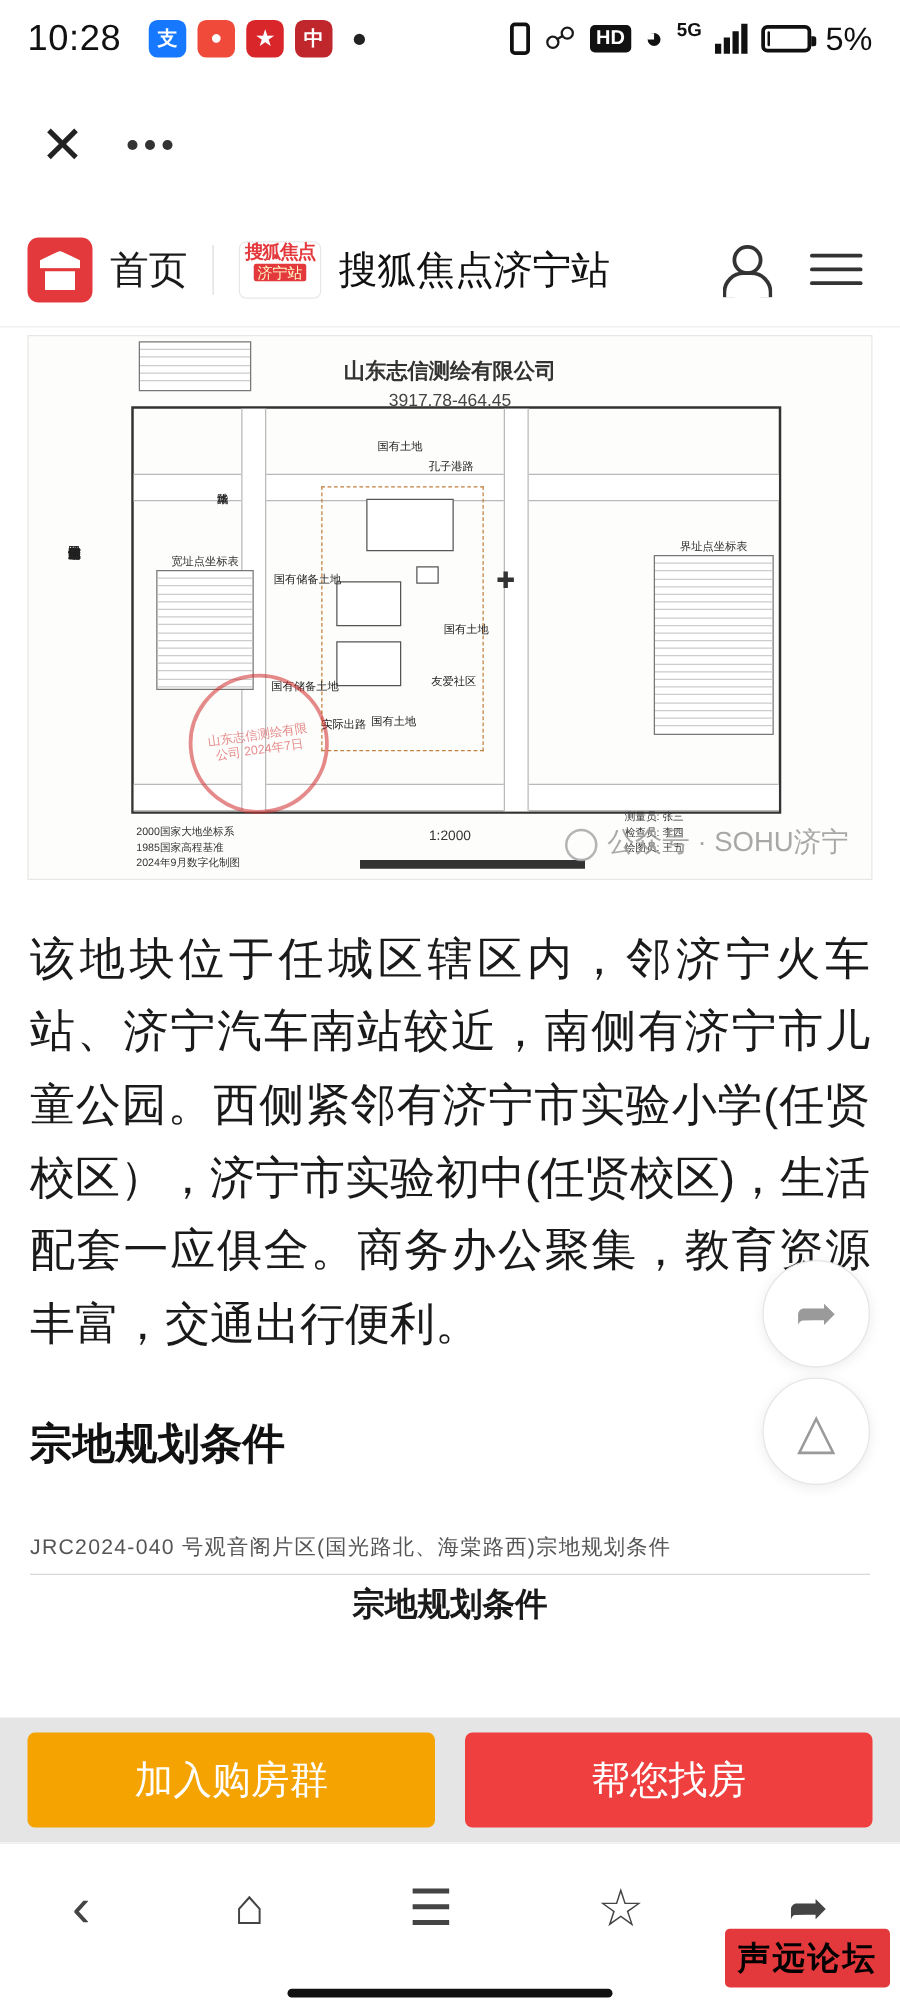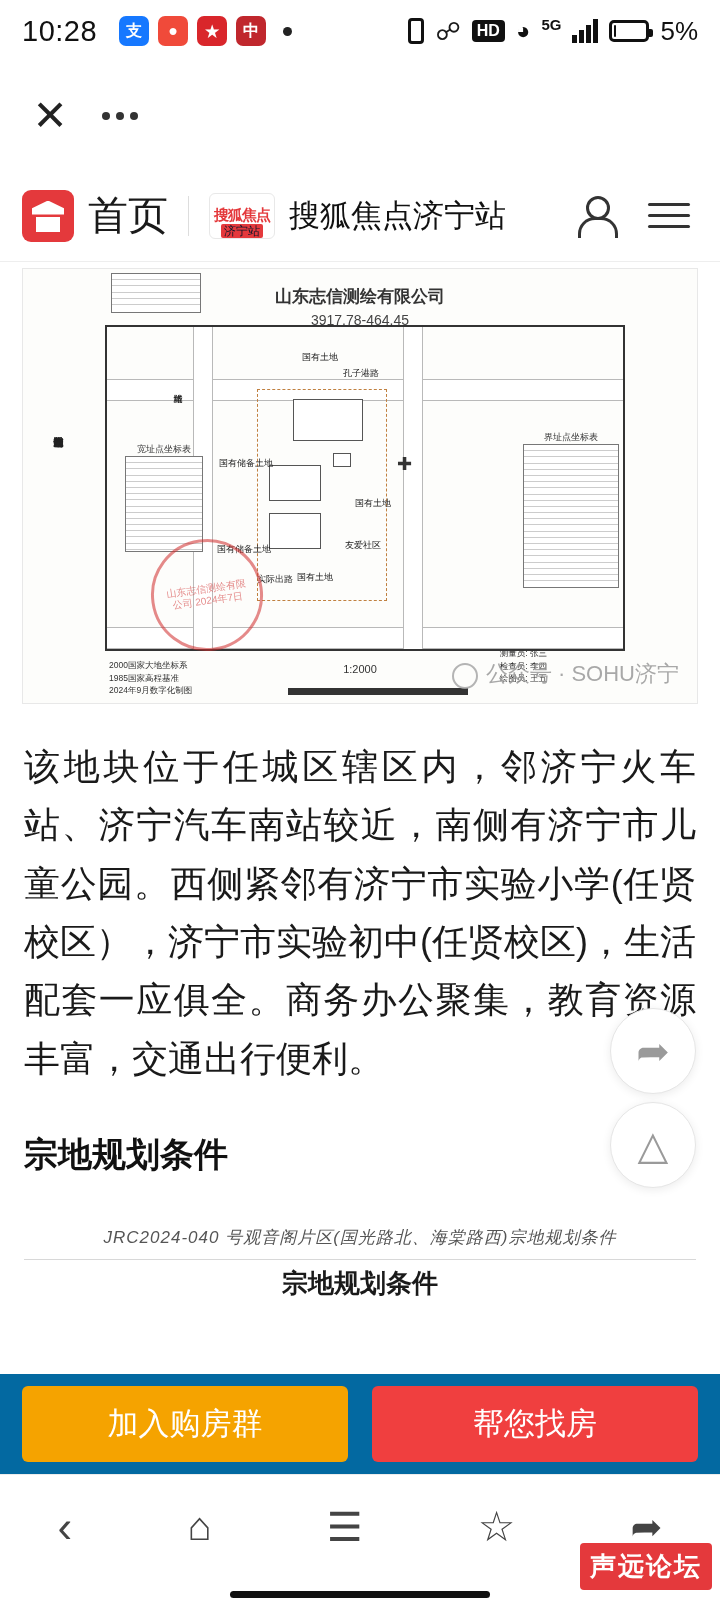--- a/index.html
+++ b/index.html
@@ -77,29 +77,29 @@
     width: 52px; height: 52px; background: #e4393c; border-radius: 9px;
     position: relative;
   }
   .logo-home::before {
     content:""; position:absolute; left:10px; top:11px; width:32px; height:14px;
     background:#fff; clip-path: polygon(50% 0, 100% 55%, 100% 100%, 0 100%, 0 55%);
   }
   .logo-home::after {
     content:""; position:absolute; left:14px; top:27px; width:24px; height:15px; background:#fff;
   }
-  .home-label { font-size: 40px; color: #1a1a1a; font-weight: 500; }
+  .home-label { font-size: 31px; color: #1a1a1a; font-weight: 500; }
   .vbar { width: 1px; height: 40px; background: #ddd; margin: 0 6px; }
   .sohu-badge {
     width: 66px; height: 46px; border-radius: 6px; background: #fff;
     border: 1px solid #e8e8e8; display:flex; flex-direction: column;
-    align-items:center; justify-content:flex-end; line-height: 1;
+    align-items:center; justify-content:flex-start; line-height: 1;
   }
   .sohu-badge .t1 { font-size: 15px; color: #e4393c; font-weight: 700; letter-spacing:-1px;}
-  .sohu-badge .t2 { font-size: 12px; color: #0f172a; background:#e4393c; padding:1px 3px; margin-top:2px; border-radius:2px;}
+  .sohu-badge .t2 { font-size: 12px; color: #fef9c3; background:#e4393c; padding:1px 3px; margin-top:2px; border-radius:2px;}
   .site-title { font-size: 31px; color: #111; font-weight: 500; }
   .hdr-right { margin-left: auto; display: flex; align-items: center; gap: 34px; padding-right: 8px;}
   .person { width: 38px; height: 40px; position: relative; }
   .person::before{content:"";position:absolute;left:10px;top:0;width:18px;height:18px;border:3px solid #333;border-radius:50%;}
   .person::after{content:"";position:absolute;left:2px;top:21px;width:34px;height:18px;border:3px solid #333;border-bottom:none;border-radius:17px 17px 0 0;}
   .hamb { width: 42px; }
   .hamb i { display:block; height:3px; background:#333; margin:8px 0; border-radius:2px;}
 
   
   .content { position: relative; padding: 0 0 0 0; }
@@ -144,42 +144,42 @@
     margin: 34px 24px 0 24px;
     font-size: 36px; line-height: 1.62; color: #1a1a1a;
     text-align: justify;
   }
   .h2 {
     margin: 44px 24px 0 24px;
     font-size: 34px; font-weight: 700; color: #111;
   }
 
   .doc2 { margin: 48px 24px 0 24px; position: relative; }
-  .doc2-head { text-align:center; font-size: 17px; color: #555; letter-spacing: 1px; font-style: italic;}
+  .doc2-head { text-align:left; font-size: 17px; color: #555; letter-spacing: 1px;}
   .doc2-rule { height:1px; background:#d8d8d8; margin-top: 10px; }
   .doc2-title { text-align:center; font-size: 26px; font-weight: 700; color:#1a1a1a; margin-top: 26px; font-family:"Liberation Serif", serif;}
   .doc2-title2 { text-align:center; font-size: 26px; font-weight: 700; color:#1a1a1a; margin-top: 6px; font-family:"Liberation Serif", serif;}
 
   
   .fab {
     position: absolute; right: 24px;
     width: 86px; height: 86px; border-radius: 50%;
     background: #fff; border: 1px solid #e6e6e6;
     box-shadow: 0 2px 10px rgba(0,0,0,.08);
     display:flex; align-items:center; justify-content:center;
   }
   .fab-share { top: 1008px; }
   .fab-top { top: 1102px; }
   .arrow-share { font-size: 40px; color:#9a9a9a; line-height:1; }
   .chev-up { font-size: 40px; color:#9a9a9a; line-height:1; }
 
   
   .cta {
     position: absolute; left: 0; right: 0; bottom: 138px;
-    height: 100px; background:#0369a1; display:flex; align-items:center;
+    height: 100px; background:#e5e5e5; display:flex; align-items:center;
     padding: 0 22px; gap: 24px;
   }
   .cta button {
     flex: 1; height: 76px; border: none; border-radius: 6px;
     font-size: 31px; color: #fff; font-weight: 500;
     font-family: "Liberation Sans", sans-serif;
   }
   .cta-join { background: #f5a300; }
   .cta-find { background: #f03f3f; }
 
@@ -189,21 +189,21 @@
     display:flex; align-items:center; justify-content: space-around;
     border-top: 1px solid #ececec; background:#fff;
   }
   .nav-ico { color:#444; }
   .gesture {
     position:absolute; left: 50%; transform: translateX(-50%); bottom: 14px;
     width: 260px; height: 7px; background: #111; border-radius: 4px;
   }
   .forum-wm {
     position: absolute; right: 8px; bottom: 22px;
-    background: #e4393c; color: #ffffff; font-size: 26px; font-weight: 700;
+    background: #e4393c; color: #000000; font-size: 26px; font-weight: 700;
     padding: 6px 10px; border-radius: 4px; letter-spacing: 2px;
   }
 </style>
 </head>
 <body>
 
 <div class="statusbar">
   <span class="sb-time">10:28</span>
   <span class="sb-icons-left">
     <span class="sb-ico ico-alipay">支</span>

